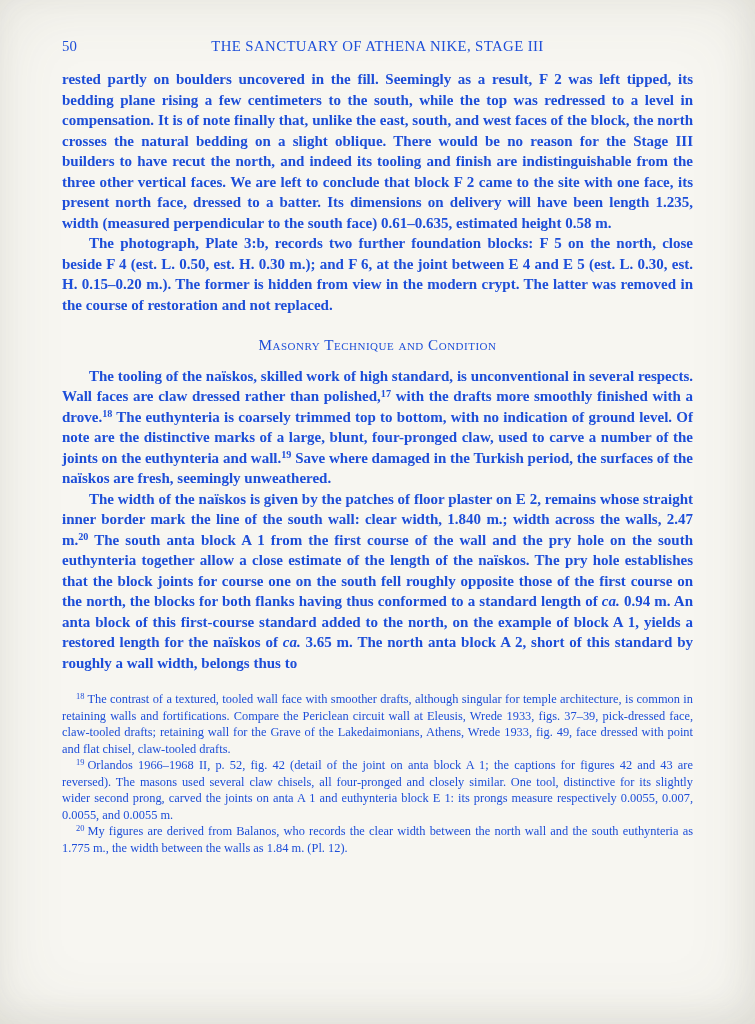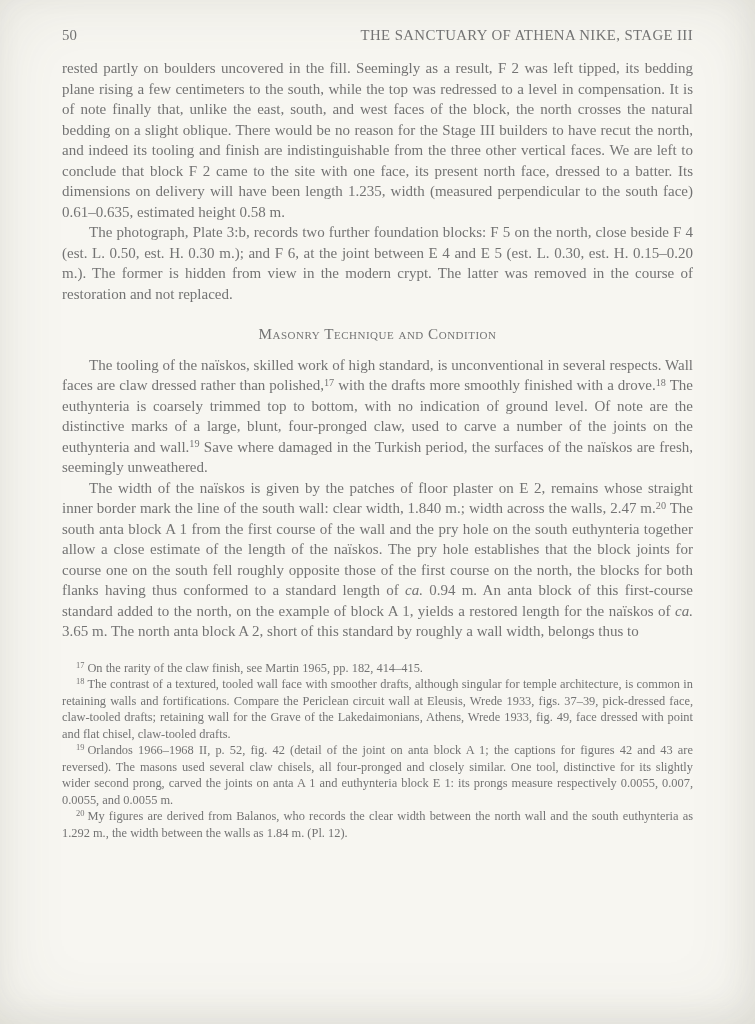--- a/index.html
+++ b/index.html
@@ -4,56 +4,57 @@
 <style>
   html, body { margin: 0; padding: 0; }
   body { background: #e9e8e3; }
 
   .page {
     position: relative;
     width: 755px;
     height: 1024px;
     margin: 0 auto;
     box-sizing: border-box;
-    padding: 25px 62px 0 62px;
+    padding: 36px 62px 0 62px;
     background: #f7f6f1;
-    color: #737373;
+    color: #1d4ed8;
     font-family: "Liberation Serif", "DejaVu Serif", serif;
     overflow: hidden;
     box-shadow: inset 0 0 70px rgba(90, 85, 70, 0.10),
                 inset -6px -10px 30px rgba(80, 75, 60, 0.08);
   }
 
   .pagehead {
     position: relative;
     height: 20px;
     font-size: 14.8px;
     line-height: 20px;
   }
   .pagenum {
     position: absolute;
     left: 0;
     top: 0;
   }
   .runtitle {
     display: block;
-    text-align: right;
+    text-align: center;
     letter-spacing: 0.4px;
     font-family: Liberation Serif, serif;
   }
 
   .bodytext {
     margin-top: 13px;
     font-size: 15px;
     line-height: 20.5px;
     text-align: justify;
   }
   .para {
     margin: 0;
     text-indent: 27px;
+    font-weight: bold;
   }
   .para.noindent { text-indent: 0; }
 
   .section-heading {
     font-variant: small-caps;
     font-weight: 400;
     font-size: 15.2px;
     line-height: 20.5px;
     letter-spacing: 0.5px;
     text-align: center;
@@ -94,19 +95,18 @@
     <p class="para noindent">rested partly on boulders uncovered in the fill. Seemingly as a result, F 2 was left tipped, its bedding plane rising a few centimeters to the south, while the top was redressed to a level in compensation. It is of note finally that, unlike the east, south, and west faces of the block, the north crosses the natural bedding on a slight oblique. There would be no reason for the Stage III builders to have recut the north, and indeed its tooling and finish are indistinguishable from the three other vertical faces. We are left to conclude that block F 2 came to the site with one face, its present north face, dressed to a batter. Its dimensions on delivery will have been length 1.235, width (measured perpendicular to the south face) 0.61–0.635, estimated height 0.58 m.</p>
     <p class="para">The photograph, Plate 3:b, records two further foundation blocks: F 5 on the north, close beside F 4 (est. L. 0.50, est. H. 0.30 m.); and F 6, at the joint between E 4 and E 5 (est. L. 0.30, est. H. 0.15–0.20 m.). The former is hidden from view in the modern crypt. The latter was removed in the course of restoration and not replaced.</p>
 
     <h2 class="section-heading">Masonry Technique and Condition</h2>
     <p class="para">The tooling of the naïskos, skilled work of high standard, is unconventional in several respects. Wall faces are claw dressed rather than polished,<sup>17</sup> with the drafts more smoothly finished with a drove.<sup>18</sup> The euthynteria is coarsely trimmed top to bottom, with no indication of ground level. Of note are the distinctive marks of a large, blunt, four-pronged claw, used to carve a number of the joints on the euthynteria and wall.<sup>19</sup> Save where damaged in the Turkish period, the surfaces of the naïskos are fresh, seemingly unweathered.</p>
 
     <p class="para">The width of the naïskos is given by the patches of floor plaster on E 2, remains whose straight inner border mark the line of the south wall: clear width, 1.840 m.; width across the walls, 2.47 m.<sup>20</sup> The south anta block A 1 from the first course of the wall and the pry hole on the south euthynteria together allow a close estimate of the length of the naïskos. The pry hole establishes that the block joints for course one on the south fell roughly opposite those of the first course on the north, the blocks for both flanks having thus conformed to a standard length of <i>ca.</i> 0.94 m. An anta block of this first-course standard added to the north, on the example of block A 1, yields a restored length for the naïskos of <i>ca.</i> 3.65 m. The north anta block A 2, short of this standard by roughly a wall width, belongs thus to</p>
   </main>
 
   <footer class="footnotes">
-    <p class="footnote"><sup class="fnnum">17</sup><span>On the rarity of the claw finish, see Martin 1965, pp. 182, 414–415.</span></p>
     <p class="footnote"><sup class="fnnum">18</sup><span>The contrast of a textured, tooled wall face with smoother drafts, although singular for temple architecture, is common in retaining walls and fortifications. Compare the Periclean circuit wall at Eleusis, Wrede 1933, figs. 37–39, pick-dressed face, claw-tooled drafts; retaining wall for the Grave of the Lakedaimonians, Athens, Wrede 1933, fig. 49, face dressed with point and flat chisel, claw-tooled drafts.</span></p>
     <p class="footnote"><sup class="fnnum">19</sup><span>Orlandos 1966–1968 II, p. 52, fig. 42 (detail of the joint on anta block A 1; the captions for figures 42 and 43 are reversed). The masons used several claw chisels, all four-pronged and closely similar. One tool, distinctive for its slightly wider second prong, carved the joints on anta A 1 and euthynteria block E 1: its prongs measure respectively 0.0055, 0.007, 0.0055, and 0.0055 m.</span></p>
-    <p class="footnote"><sup class="fnnum">20</sup><span>My figures are derived from Balanos, who records the clear width between the north wall and the south euthynteria as 1.292 m., the width between the walls as 1.84 m. (Pl. 12).</span></p>
+    <p class="footnote"><sup class="fnnum">20</sup><span>My figures are derived from Balanos, who records the clear width between the north wall and the south euthynteria as 1.775 m., the width between the walls as 1.84 m. (Pl. 12).</span></p>
   </footer>
 
 </div>
 
 </body></html>

